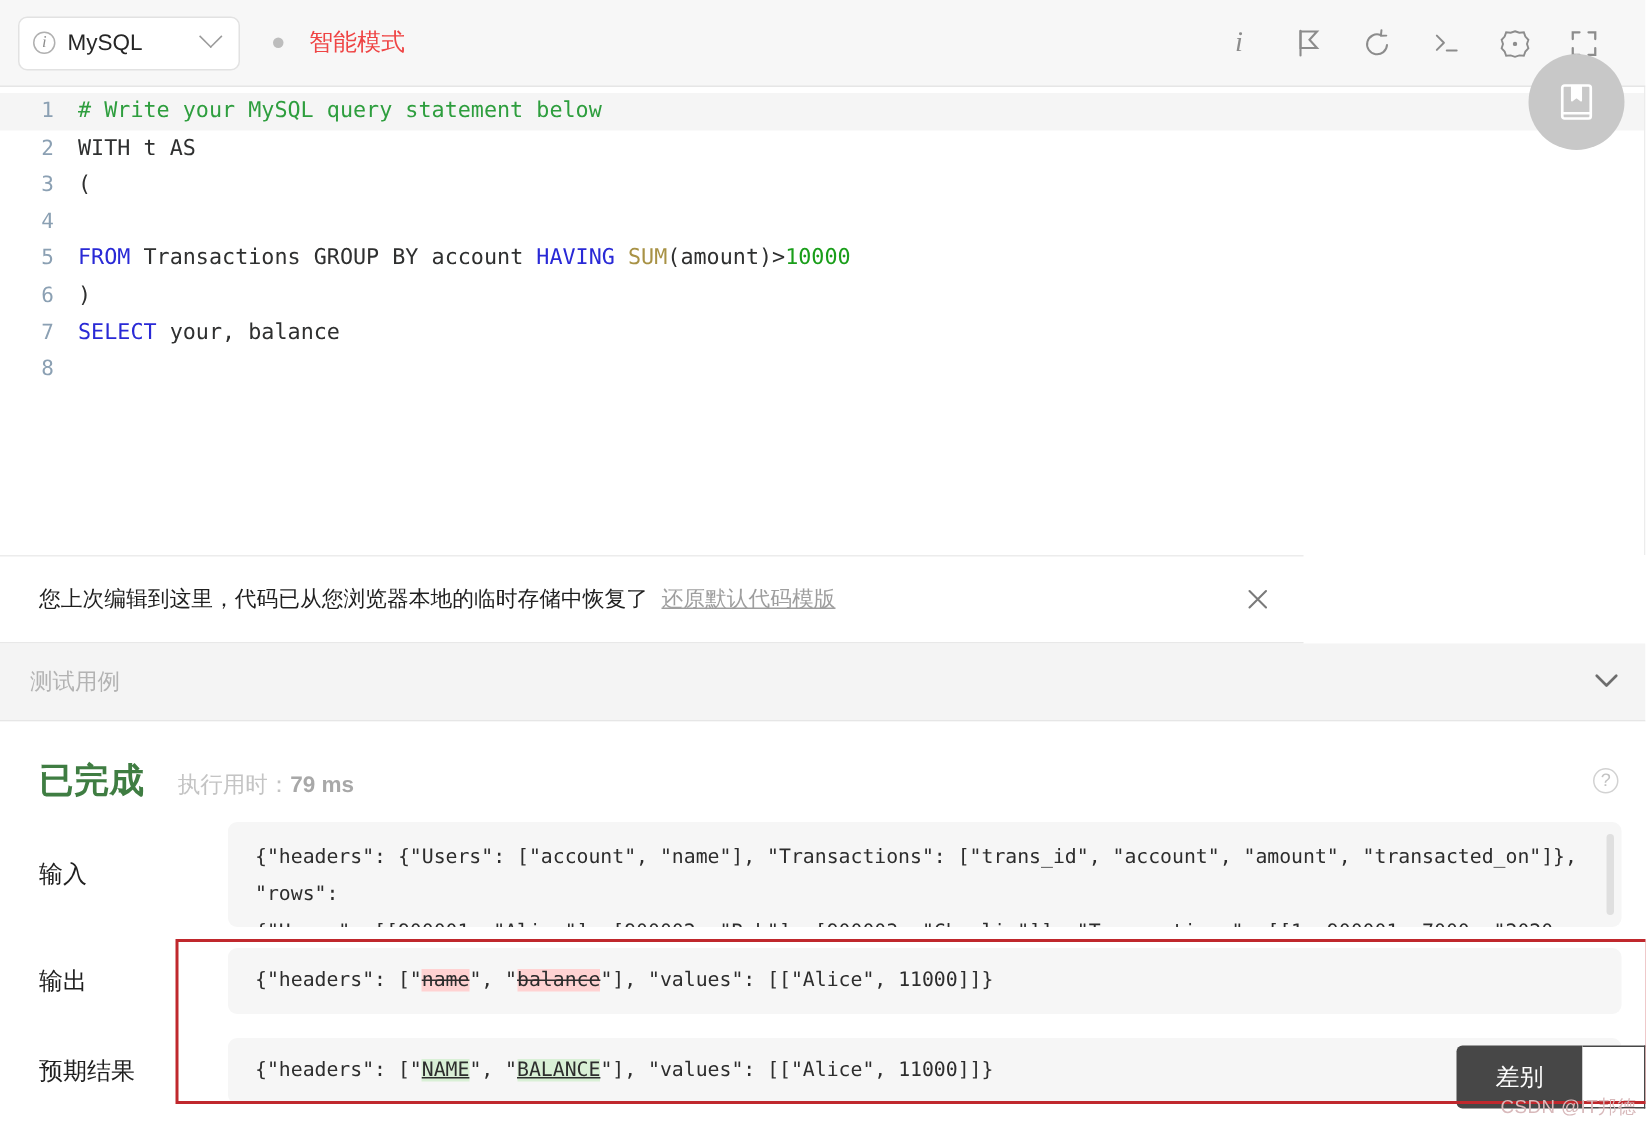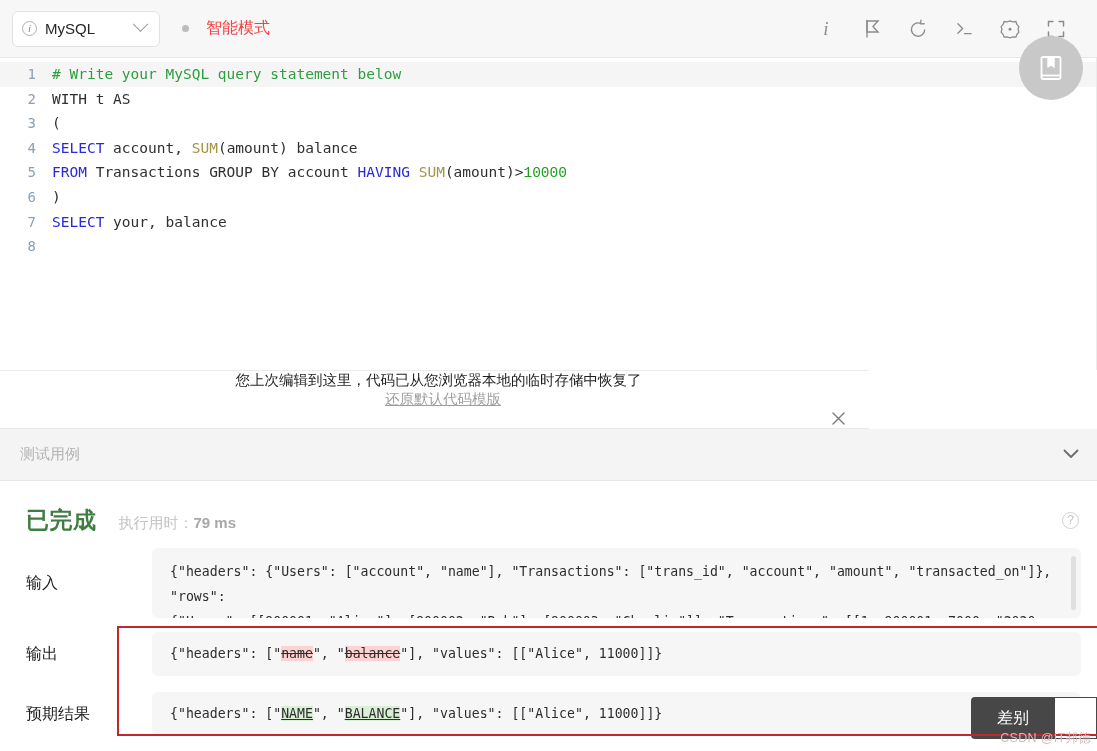--- a/index.html
+++ b/index.html
@@ -68,36 +68,36 @@
   .code-line.active { background: #f5f5f5; }
   .ln {
     width: 52px; text-align: right; padding-right: 16px;
     color: #8ba0b3; font-size: 14px; flex: 0 0 auto;
     font-family: "DejaVu Sans Mono", "Liberation Mono", monospace;
   }
   .cd { color: #2f3030; }
   .tok-comment { color: #2e9e3e; }
   .tok-kw { color: #2929d6; }
   .tok-fn { color: #a89245; }
-  .tok-num { color: #1a9e1a; font-family: Liberation Mono, monospace; }
+  .tok-num { color: #1a9e1a; }
   .editor-rail {
     position: absolute; right: 0; top: 58px; width: 1px; height: 312px; background: #ececec;
   }
   .save-fab {
     position: absolute; right: 14px; top: 36px;
     width: 64px; height: 64px; border-radius: 50%;
     background: #c8c8c8; display: flex; align-items: center; justify-content: center;
     cursor: pointer;
   }
 
   
   .notice {
     position: absolute; left: 0; top: 370px; width: 869px; height: 59px;
     background: #fff; border-top: 1px solid #ececec; border-bottom: 1px solid #e8e8e8;
-    display: flex; align-items: center; padding: 0 18px 0 26px; flex-direction: column;
+    display: flex; align-items: center; padding: 0 18px 0 26px;
   }
   .notice-text { font-size: 14.5px; color: #1f1f1f; }
   .notice-link {
     font-size: 14.5px; color: #9e9e9e; margin-left: 9px;
     text-decoration: underline; cursor: pointer;
   }
   .notice-close {
     margin-left: auto; width: 26px; height: 26px; display: flex;
     align-items: center; justify-content: center; color: #7a7a7a; cursor: pointer;
   }
@@ -221,21 +221,21 @@
         </svg>
       </div>
     </div>
   </div>
 
   <div class="editor">
     <div class="editor-inner" id="code-body">
         <div class="code-line active"><span class="ln">1</span><span><span class="tok-comment"># Write your MySQL query statement below</span></span></div>
         <div class="code-line"><span class="ln">2</span><span><span class="cd">WITH t AS</span></span></div>
         <div class="code-line"><span class="ln">3</span><span><span class="cd">(</span></span></div>
-        <div class="code-line"><span class="ln">4</span><span><span class="tok-kw">SELECT</span><span class="cd"> account, </span><span class="tok-fn">SUM</span><span class="cd">(amount) balance</span></span></div>
+        <div class="code-line"><span class="ln">4</span></div>
         <div class="code-line"><span class="ln">5</span><span><span class="tok-kw">FROM</span><span class="cd"> Transactions GROUP BY account </span><span class="tok-kw">HAVING</span><span class="cd"> </span><span class="tok-fn">SUM</span><span class="cd">(amount)&gt;</span><span class="tok-num">10000</span></span></div>
         <div class="code-line"><span class="ln">6</span><span><span class="cd">)</span></span></div>
         <div class="code-line"><span class="ln">7</span><span><span class="tok-kw">SELECT</span><span class="cd"> your, balance</span></span></div>
         <div class="code-line"><span class="ln">8</span></div>
       </div>
   </div>
   <div class="editor-rail"></div>
   <div class="save-fab">
     <svg width="26" height="28" viewBox="0 0 26 28" fill="none" stroke="#fff" stroke-width="1.8">
       <rect x="3.5" y="3" width="19" height="22" rx="1.5"></rect>

